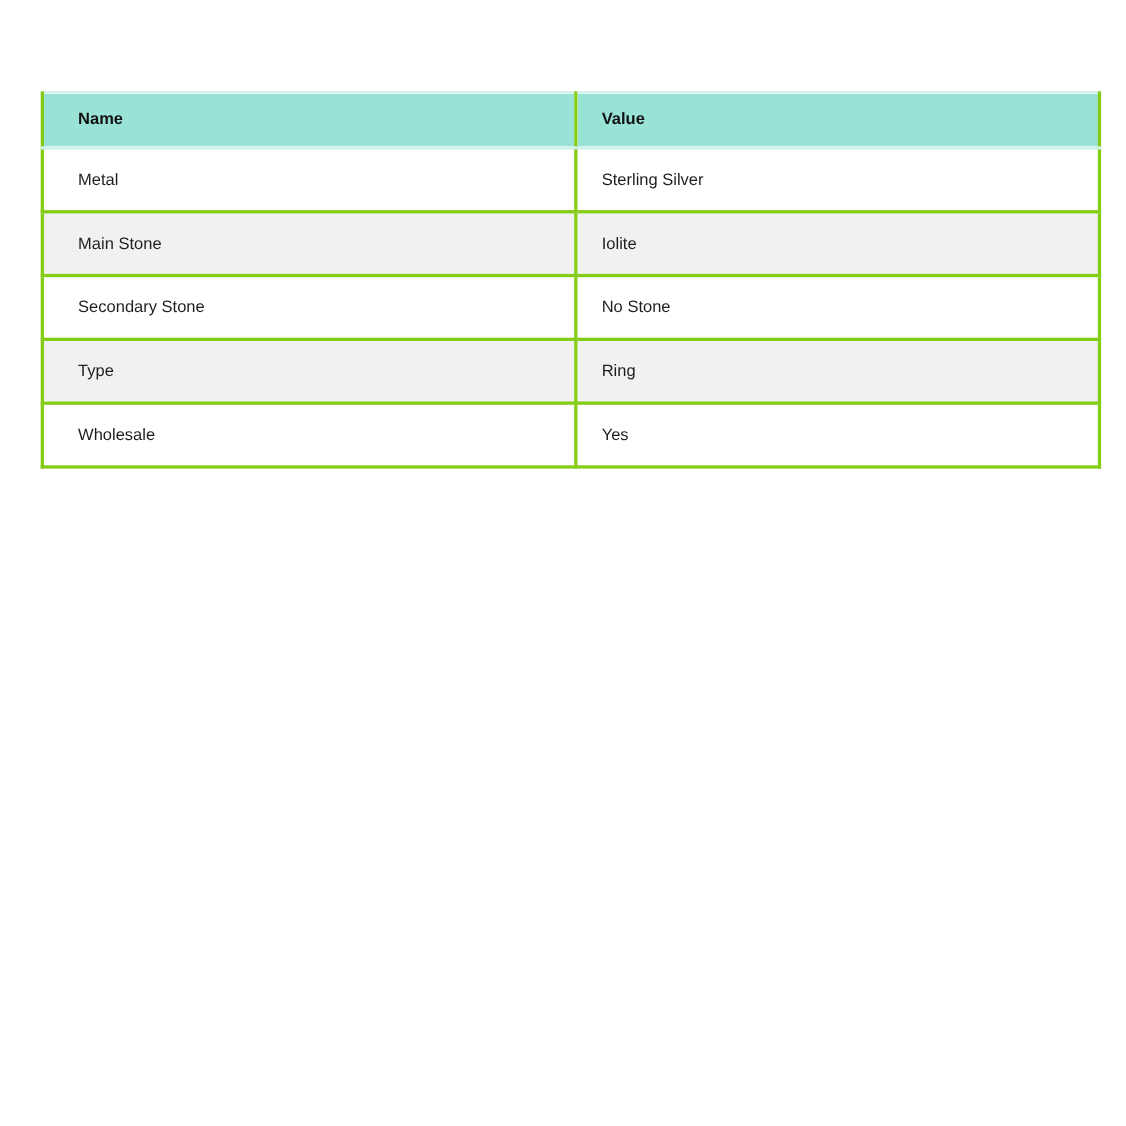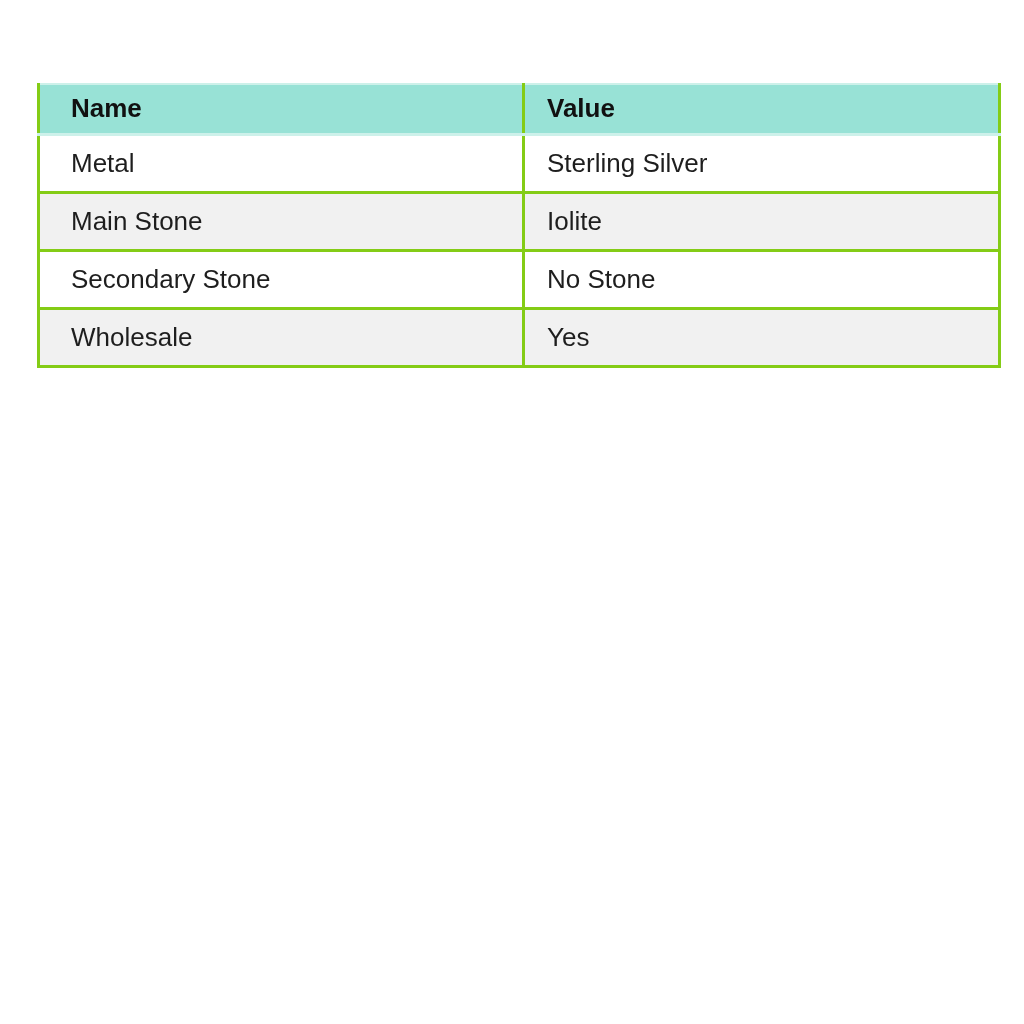--- a/index.html
+++ b/index.html
@@ -15,21 +15,21 @@
     background: #ffffff;
     overflow: hidden;
   }
   table.attributes {
     position: absolute;
     left: 37px;
     top: 83px;
     width: 964px;
     border-collapse: collapse;
     table-layout: fixed;
-    font-size: 26px;
+    font-size: 15px;
     color: #1e1e1e;
   }
   table.attributes col.col-name  { width: 485px; }
   table.attributes th,
   table.attributes td {
     border: 3px solid #84cc16;
     text-align: left;
     vertical-align: middle;
     font-weight: 400;
     box-sizing: border-box;
@@ -73,18 +73,22 @@
       </tr>
       <tr>
         <td>Main Stone</td>
         <td>Iolite</td>
       </tr>
       <tr>
         <td>Secondary Stone</td>
         <td>No Stone</td>
       </tr>
       <tr>
+        <td>Type</td>
+        <td>Ring</td>
+      </tr>
+      <tr>
         <td>Wholesale</td>
         <td>Yes</td>
       </tr>
     </tbody>
   </table>
 </div>
 
 </body></html>

